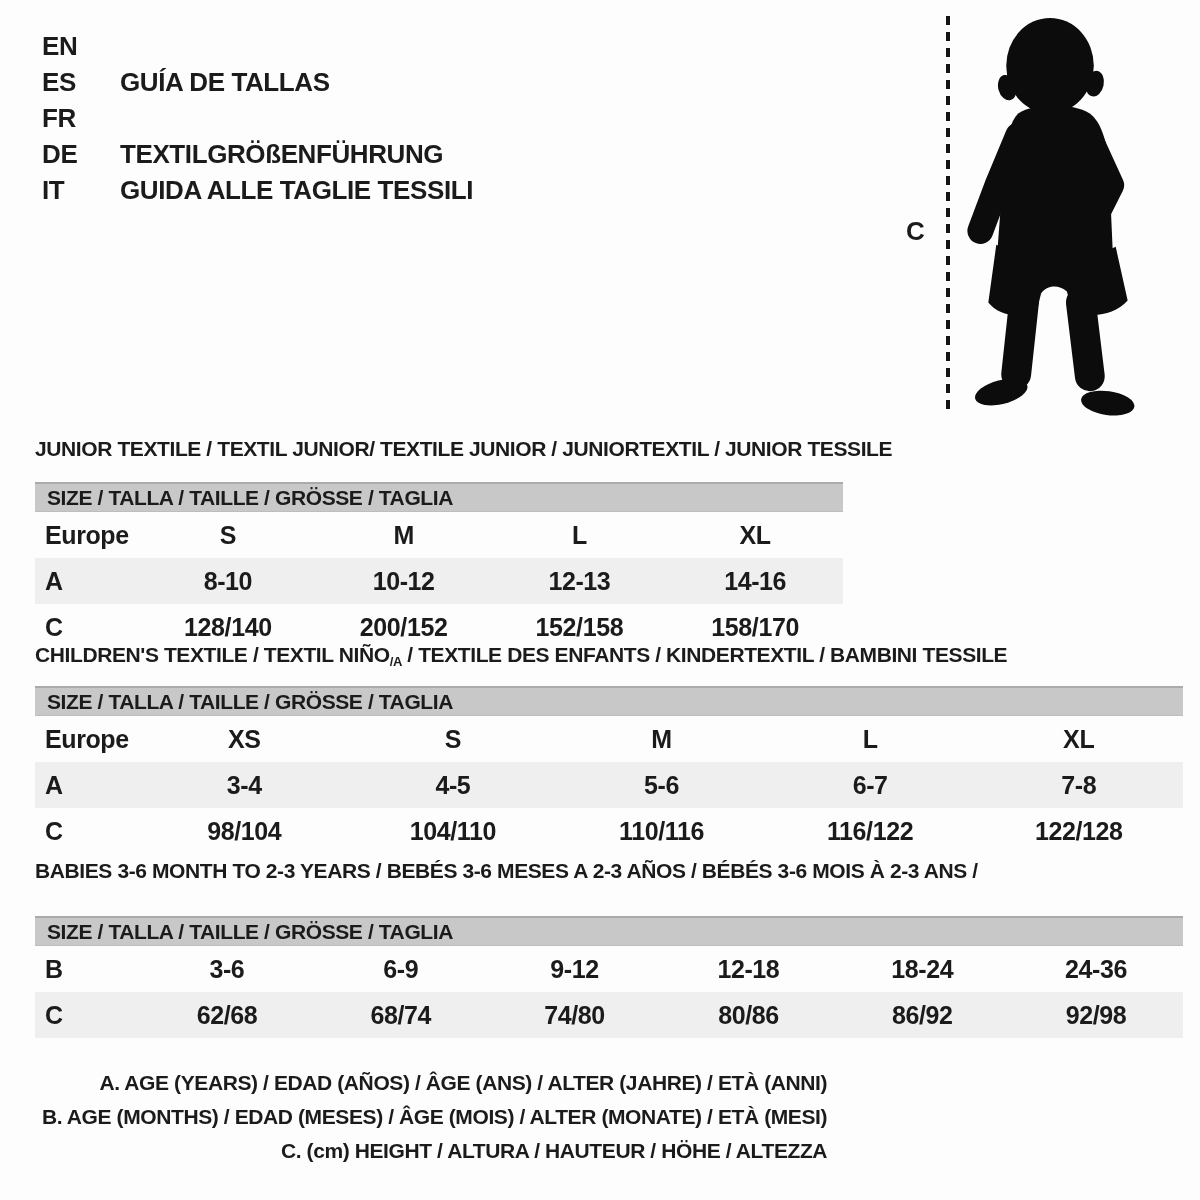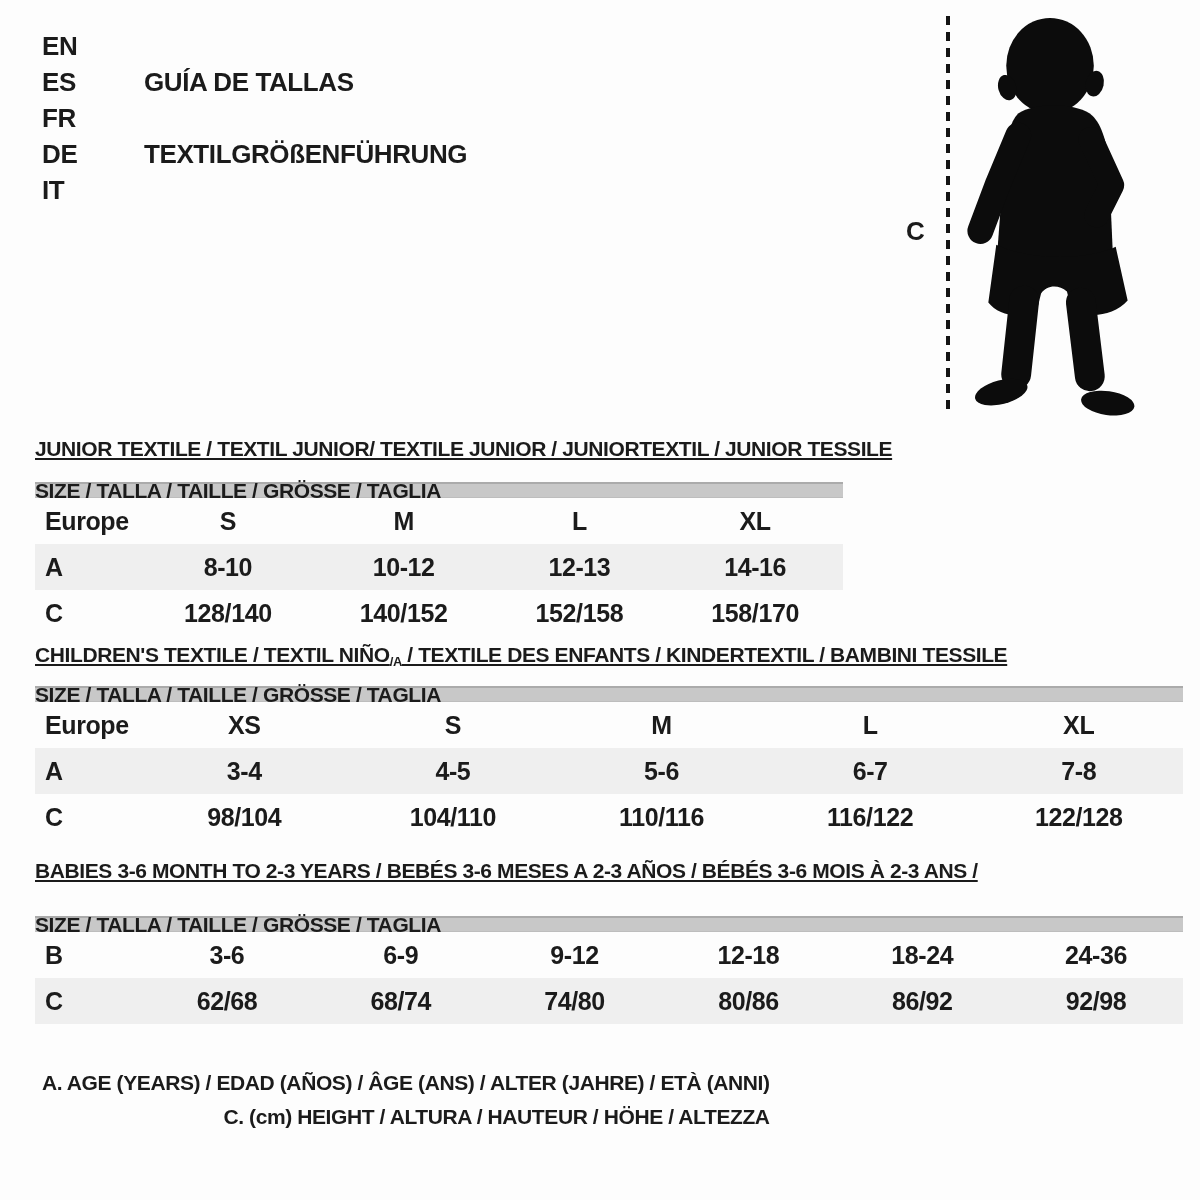--- a/index.html
+++ b/index.html
@@ -10,42 +10,42 @@
     font-weight:bold;
     color:#1b1b1b;
     letter-spacing:-0.4px;
     position:relative;
     overflow:hidden;
   }
   .page { position:absolute; inset:0; }
 
   
   .lang-list { position:absolute; left:42px; top:28px; }
-  .lang-row { display:flex; line-height:36px; font-size:26px;gap:24px; }
+  .lang-row { display:flex; line-height:36px; font-size:26px; }
   .lang-code { width:78px; }
 
   
   .c-label { position:absolute; left:906px; top:216px; font-size:26px; }
   .dash-line {
     position:absolute; left:946px; top:16px; width:4px; height:398px;
     background:repeating-linear-gradient(to bottom,#141414 0 9px,transparent 9px 16px);
   }
   .baby-svg { position:absolute; left:960px; top:10px; }
 
   
   .size-table { position:absolute; }
-  .tbl-title { font-size:21px; line-height:24px; white-space:nowrap;text-decoration:underline; }
+  .tbl-title { font-size:21px; line-height:24px; white-space:nowrap; }
   .tbl-title .title-sub { font-size:13px; position:relative; top:4px; }
   .t1 .tbl-title { margin-bottom:21px; }
   .t2 .tbl-title { margin-bottom:16px; }
   .t3 .tbl-title { line-height:35px; margin-bottom:28px; }
   .tbl-head {
-    height:16px; background:#c8c8c8;
+    height:30px; background:#c8c8c8;
     border-top:2px solid #ababab; border-bottom:1px solid #bdbdbd;
-    display:flex; align-items:center; 
+    display:flex; align-items:center; padding-left:12px;
     font-size:21px;
   }
   .tbl-row { display:grid; height:46px; align-items:center; font-size:25px; }
   .t1 .tbl-row { grid-template-columns:105px repeat(4,1fr); }
   .t2 .tbl-row { grid-template-columns:105px repeat(5,1fr); }
   .t3 .tbl-row { grid-template-columns:105px repeat(6,1fr); }
   .tbl-row .lbl { padding-left:10px; text-align:left; }
   .tbl-row .cell { text-align:center; }
   .row-alt { background:#efefef; }
 
@@ -68,20 +68,21 @@
     </div>
     <div class="lang-row">
       <span class="lang-code">FR</span>
     </div>
     <div class="lang-row">
       <span class="lang-code">DE</span>
       <span class="lang-title">TEXTILGRÖßENFÜHRUNG</span>
     </div>
     <div class="lang-row">
       <span class="lang-code">IT</span>
+      <span class="lang-title">GUIDA ALLE TAGLIE TESSILI</span>
     </div>
   </section>
 
   <span class="c-label">C</span>
   <div class="dash-line"></div>
   <svg class="baby-svg" viewBox="0 0 190 410" width="190" height="408" aria-hidden="true">
     <g fill="#0c0c0c" stroke="none">
       <ellipse cx="90" cy="56" rx="44" ry="48"></ellipse>
       <ellipse cx="47" cy="78" rx="9" ry="13" transform="rotate(-15 47 78)"></ellipse>
       <ellipse cx="135" cy="74" rx="9" ry="13" transform="rotate(12 135 74)"></ellipse>
@@ -109,21 +110,21 @@
     <div class="tbl-row row-alt">
       <span class="lbl">A</span>
       <span class="cell">8-10</span>
       <span class="cell">10-12</span>
       <span class="cell">12-13</span>
       <span class="cell">14-16</span>
     </div>
     <div class="tbl-row">
       <span class="lbl">C</span>
       <span class="cell">128/140</span>
-      <span class="cell">140/152</span>
+      <span class="cell">200/152</span>
       <span class="cell">152/158</span>
       <span class="cell">158/170</span>
     </div>
   </section>
 
   <section class="size-table t2" style="left:35px; top:643px; width:1148px;">
     <h2 class="tbl-title"><span>CHILDREN'S TEXTILE / TEXTIL NIÑO</span><span class="title-sub">/A</span><span> / TEXTILE DES ENFANTS / KINDERTEXTIL / BAMBINI TESSILE</span></h2>
     <div class="tbl-head">SIZE / TALLA / TAILLE / GRÖSSE / TAGLIA</div>
     <div class="tbl-row">
       <span class="lbl">Europe</span>
@@ -171,16 +172,17 @@
       <span class="cell">68/74</span>
       <span class="cell">74/80</span>
       <span class="cell">80/86</span>
       <span class="cell">86/92</span>
       <span class="cell">92/98</span>
     </div>
   </section>
 
   <footer class="legend">
     <div class="legend-line">A. AGE (YEARS) / EDAD (AÑOS) / ÂGE (ANS) / ALTER (JAHRE) / ETÀ (ANNI)</div>
+    <div class="legend-line">B. AGE (MONTHS) / EDAD (MESES) / ÂGE (MOIS) / ALTER (MONATE) / ETÀ (MESI)</div>
     <div class="legend-line">C. (cm) HEIGHT / ALTURA / HAUTEUR / HÖHE / ALTEZZA</div>
   </footer>
 
 </div>
 
 </body></html>

